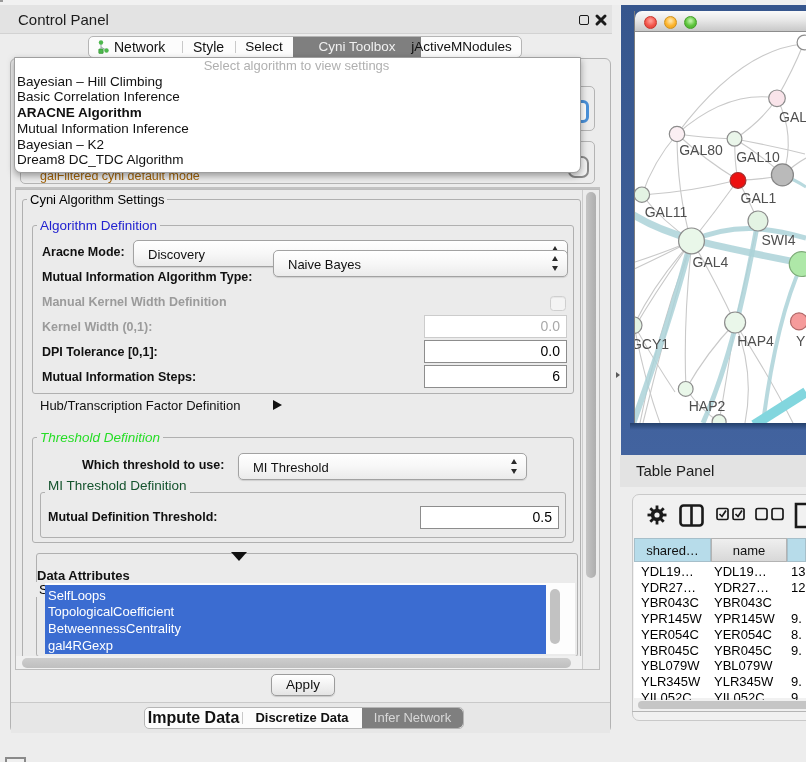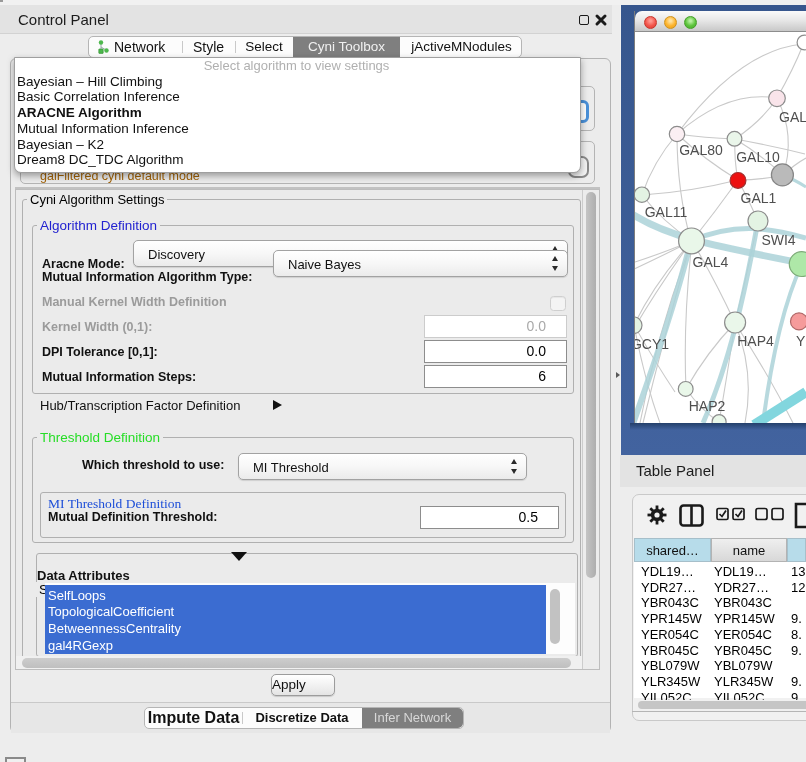--- a/index.html
+++ b/index.html
@@ -9,21 +9,21 @@
     background:linear-gradient(#ffffff 0%,#f7f7f7 50%,#ebebeb 100%);
     box-shadow:inset 0 1px 0 rgba(255,255,255,.9), 0 1px 1px rgba(0,0,0,.12);
     font-size:13px;color:#111;text-align:right;}
   .combo .txt{position:absolute;left:14px;top:50%;transform:translateY(-50%);}
   .arr{position:absolute;width:0;height:0;}
   .aru{border-left:3.5px solid transparent;border-right:3.5px solid transparent;border-bottom:5px solid #2a2a2a;}
   .ard{border-left:3.5px solid transparent;border-right:3.5px solid transparent;border-top:5px solid #2a2a2a;}
   .lbl{position:absolute;font-size:12.5px;font-weight:bold;color:#111;white-space:nowrap;}
   .dlbl{color:#9b9b9b;}
   .tf{position:absolute;background:#fff;border:1px solid #8d8d8d;font-size:14px;color:#000;
-     text-align:right;box-sizing:border-box;padding-right:20px;line-height:21px;}
+     text-align:right;box-sizing:border-box;padding-right:6px;line-height:21px;}
   .grpb{position:absolute;border:1px solid #b0b0b0;border-radius:3px;}
   .grpl{position:absolute;font-size:13.5px;background:#ebebeb;padding:0 3px;white-space:nowrap;}
   .seg{position:absolute;top:0;bottom:0;display:flex;align-items:center;justify-content:center;
      font-size:13.5px;color:#111;}
   .sdiv{position:absolute;top:4px;bottom:4px;width:1px;background:#c9c9c9;}
   .tpx{font-size:13px;color:#111;position:absolute;white-space:nowrap;}
 </style>
 </head>
 <body>
 
@@ -46,21 +46,21 @@
       <circle cx="4" cy="2.5" r="2.2" fill="#4db84d"></circle>
       <rect x="1.8" y="9" width="4.4" height="4.4" rx="0.5" fill="#4db84d" stroke="#2e8c2e" stroke-width="0.6"></rect>
       <circle cx="9.5" cy="10.5" r="2.2" fill="#4db84d"></circle>
     </svg>
     <span>Network</span>
     </div>
   <div class="sdiv" style="left:93px;"></div>
   <div class="seg" style="left:93px;width:53px;font-size:14px;">Style</div>
   <div class="sdiv" style="left:146px;"></div>
   <div class="seg" style="left:146px;width:58px;font-size:13.5px;">Select</div>
-  <div class="seg" style="left:204px;width:107px;background:#7f7f7f;color:#f0f0f0;">Cyni Toolbox</div>
+  <div class="seg" style="left:204px;width:128px;background:#7f7f7f;color:#f0f0f0;">Cyni Toolbox</div>
   <div class="seg" style="left:311px;width:123px;border-radius:0 5px 5px 0;">jActiveMNodules</div>
 </div>
 
 <div class="abs" style="left:20px;top:86px;width:575px;height:45px;border:1px solid #b4b4b4;border-radius:5px;box-sizing:border-box;"></div>
 <div class="abs" style="left:572px;top:99.5px;width:17px;height:23px;border:3px solid #4a90d8;border-radius:6px;background:#fff;box-sizing:border-box;"></div>
 <div class="abs" style="left:20px;top:141px;width:575px;height:43px;border:1px solid #b4b4b4;border-radius:5px;box-sizing:border-box;"></div>
 <div class="abs" style="left:568px;top:156px;width:21px;height:22px;border:2px solid #8a8a8a;border-radius:7px;background:#f4f4f4;box-sizing:border-box;"></div>
 <div class="abs" style="left:40px;top:169px;font-size:12.5px;color:#a16207;white-space:nowrap;">galFiltered cyni default mode</div>
 <div class="abs" style="left:15px;top:187px;width:585px;height:2px;background:#c2c2c2;"></div>
 
@@ -68,21 +68,21 @@
 
 <div class="abs" style="left:582px;top:190px;width:17px;height:479px;background:#ececec;border-left:1px solid #cccccc;box-sizing:border-box;"></div>
 <div class="abs" style="left:585.5px;top:192px;width:10.5px;height:386px;background:linear-gradient(90deg,#c4c4c4,#aeaeae);border-radius:6px;"></div>
 
 <div class="grpb" style="left:22px;top:199px;width:557px;height:458px;"></div>
 <div class="grpl" style="left:27px;top:192px;font-size:13px;">Cyni Algorithm Settings</div>
 
 <div class="grpb" style="left:32px;top:225px;width:540px;height:167px;"></div>
 <div class="grpl" style="left:37px;top:218px;color:#2222d0;">Algorithm Definition</div>
 
-<div class="lbl" style="left:42px;top:244.5px;margin-top:12px;">Aracne Mode:</div>
+<div class="lbl" style="left:42px;top:244.5px;">Aracne Mode:</div>
 <div class="combo" style="left:133px;top:240px;width:433px;height:25px;">
   <span class="txt">Discovery</span>
   <span class="arr aru" style="right:9px;top:5px;"></span>
   <span class="arr ard" style="right:9px;bottom:5px;"></span>
 </div>
 <div class="lbl" style="left:42px;top:269.5px;">Mutual Information Algorithm Type:</div>
 <div class="combo" style="left:273px;top:250px;width:293px;height:25px;">
   <span class="txt">Naive Bayes</span>
   <span class="arr aru" style="right:9px;top:5px;"></span>
   <span class="arr ard" style="right:9px;bottom:5px;"></span>
@@ -93,45 +93,45 @@
 <div class="tf" style="left:424px;top:315px;width:143px;height:23px;border-color:#cccccc;color:#a9a9a9;">0.0</div>
 <div class="lbl" style="left:42px;top:344.5px;">DPI Tolerance [0,1]:</div>
 <div class="tf" style="left:424px;top:340px;width:143px;height:23px;">0.0</div>
 <div class="lbl" style="left:42px;top:369.5px;">Mutual Information Steps:</div>
 <div class="tf" style="left:424px;top:365px;width:143px;height:23px;">6</div>
 
 <div class="tpx" style="left:40px;top:398px;">Hub/Transcription Factor Definition</div>
 <div class="abs" style="left:273px;top:400px;width:0;height:0;border-left:9px solid #111;border-top:5.5px solid transparent;border-bottom:5.5px solid transparent;"></div>
 
 <div class="grpb" style="left:32px;top:437px;width:540px;height:104px;"></div>
-<div class="grpl" style="left:37px;top:430px;color:#26dd26;">Threshold Definition</div>
+<div class="grpl" style="left:37px;top:430px;color:#26dd26;font-style:italic;">Threshold Definition</div>
 <div class="lbl" style="left:82px;top:457.5px;">Which threshold to use:</div>
 <div class="combo" style="left:238px;top:453px;width:287px;height:25px;">
   <span class="txt">MI Threshold</span>
   <span class="arr aru" style="right:9px;top:5px;"></span>
   <span class="arr ard" style="right:9px;bottom:5px;"></span>
 </div>
 <div class="grpb" style="left:40px;top:492px;width:524px;height:44px;"></div>
-<div class="grpl" style="left:45px;top:496px;color:#1d4ed8;font-family:Liberation Serif, serif;">MI Threshold Definition</div>
+<div class="grpl" style="left:45px;top:478px;color:#14532d;">MI Threshold Definition</div>
 <div class="lbl" style="left:48px;top:509.5px;">Mutual Definition Threshold:</div>
 <div class="tf" style="left:420px;top:506px;width:139px;height:23px;">0.5</div>
 
 <div class="grpb" style="left:36px;top:553px;width:540px;height:102px;"></div>
 <div class="grpl" style="left:36px;top:546px;margin-top:36px;">Sources for Network Inference</div>
 <div class="abs" style="left:231px;top:552px;width:0;height:0;border-top:9px solid #111;border-left:8px solid transparent;border-right:8px solid transparent;"></div>
 <div class="lbl" style="left:37px;top:568px;font-size:13px;">Data Attributes</div>
 <div class="abs" style="left:45px;top:583px;width:530px;height:71px;background:#fdfdfd;"></div>
 <div class="abs" style="left:45px;top:584.5px;width:501px;height:69px;background:#3b6cd1;"></div>
 <div class="abs" style="left:48px;top:587.5px;font-size:13px;color:#fff;line-height:16.8px;white-space:nowrap;">SelfLoops<br>TopologicalCoefficient<br>BetweennessCentrality<br>gal4RGexp</div>
 <div class="abs" style="left:550px;top:589px;width:9.5px;height:55px;background:#c2c2c2;border-radius:5px;"></div>
 
 <div class="abs" style="left:16px;top:656px;width:566px;height:13px;background:#f0f0f0;"></div>
 <div class="abs" style="left:22px;top:658px;width:549px;height:10px;background:linear-gradient(#cdcdcd,#bfbfbf);border-radius:5px;"></div>
 
-<div class="abs" style="left:271px;top:674px;width:64px;height:22px;border:1px solid #9c9c9c;border-radius:5px;background:linear-gradient(#ffffff,#f2f2f2 50%,#e4e4e4);box-sizing:border-box;text-align:left;font-size:13.5px;line-height:20px;color:#111;box-shadow:0 1px 1px rgba(0,0,0,.15);">Apply</div>
+<div class="abs" style="left:271px;top:674px;width:64px;height:22px;border:1px solid #9c9c9c;border-radius:5px;background:linear-gradient(#ffffff,#f2f2f2 50%,#e4e4e4);box-sizing:border-box;text-align:center;font-size:13.5px;line-height:20px;color:#111;box-shadow:0 1px 1px rgba(0,0,0,.15);">Apply</div>
 
 <div class="abs" style="left:11px;top:702px;width:599px;height:30px;background:#e7e7e7;border-top:1px solid #c9c9c9;"></div>
 <div class="abs" style="left:144px;top:706.5px;width:320px;height:22px;background:#fcfcfc;border:1px solid #b5b5b5;border-radius:5px;box-sizing:border-box;">
   <div class="seg" style="left:0;width:97px;font-weight:bold;font-size:16px;">Impute Data</div>
   <div class="sdiv" style="left:97px;"></div>
   <div class="seg" style="left:97px;width:120px;font-weight:bold;font-size:13px;">Discretize Data</div>
   <div class="seg" style="left:217px;width:101px;background:#7f7f7f;color:#d8d8d8;font-size:13px;border-radius:0 5px 5px 0;">Infer Network</div>
 </div>
 
 <div class="abs" style="left:5px;top:757px;width:21px;height:10px;border:2px solid #8a8a8a;background:#f0f0f0;box-sizing:border-box;"></div>

